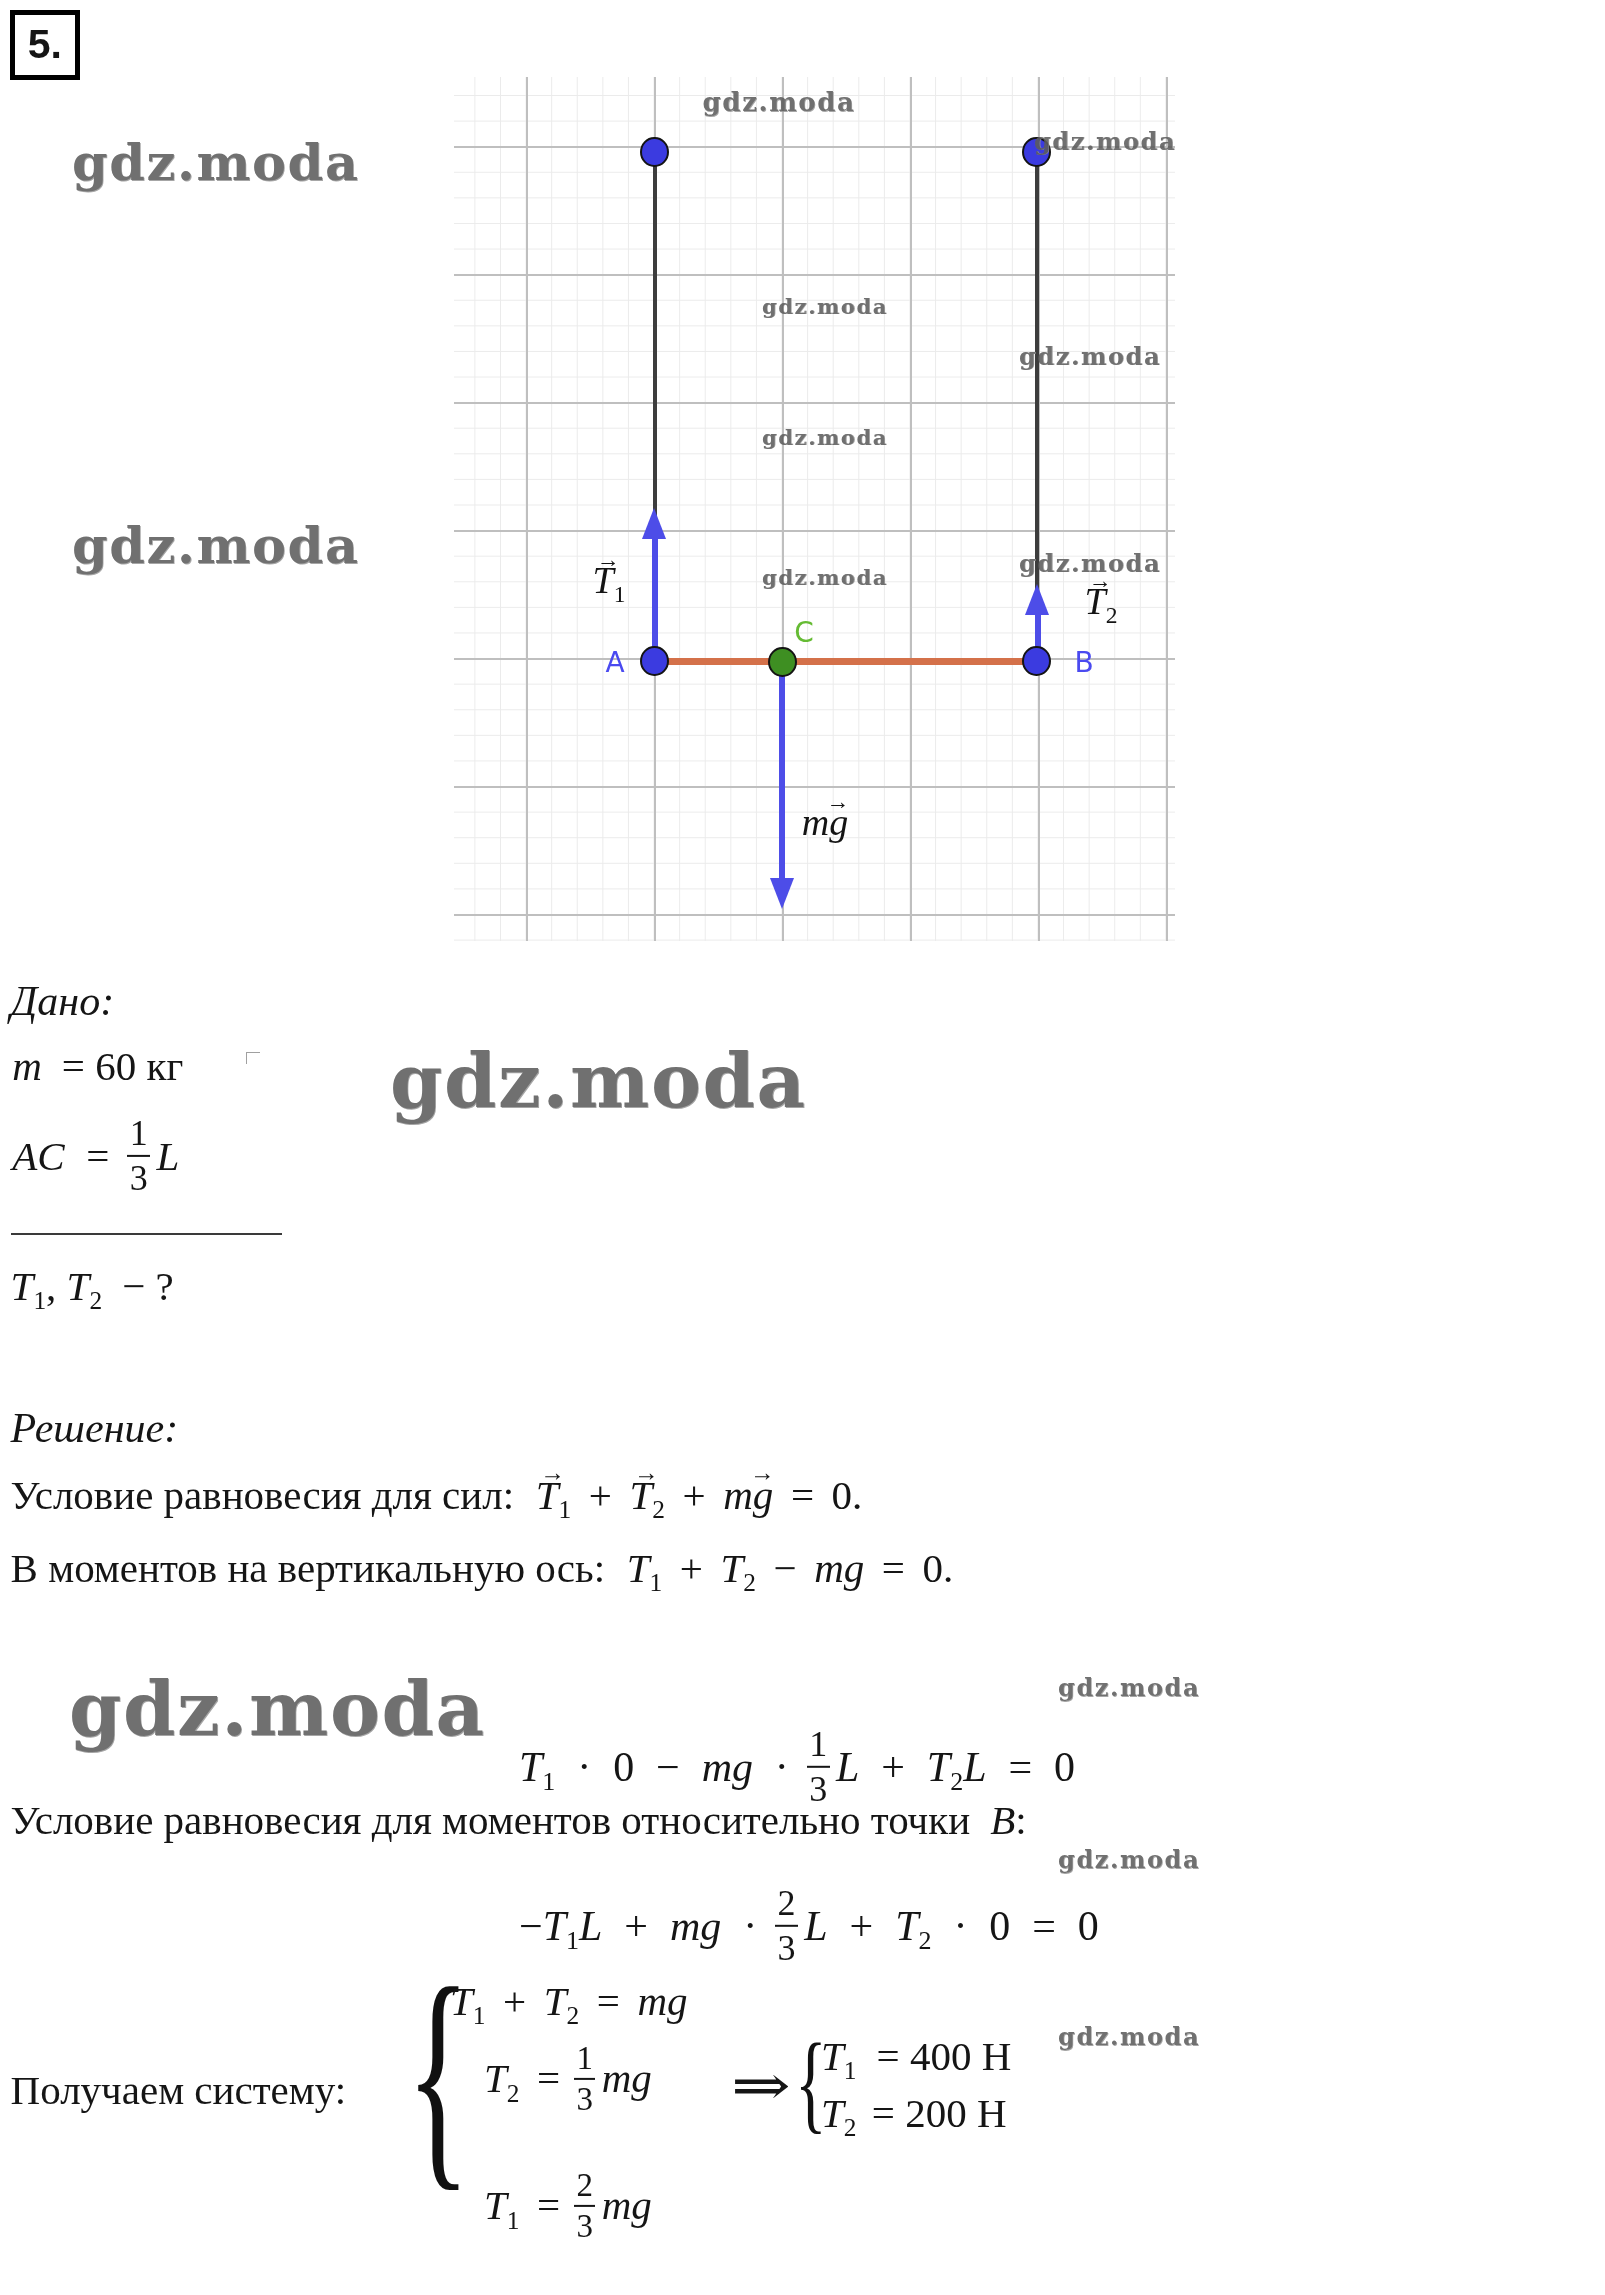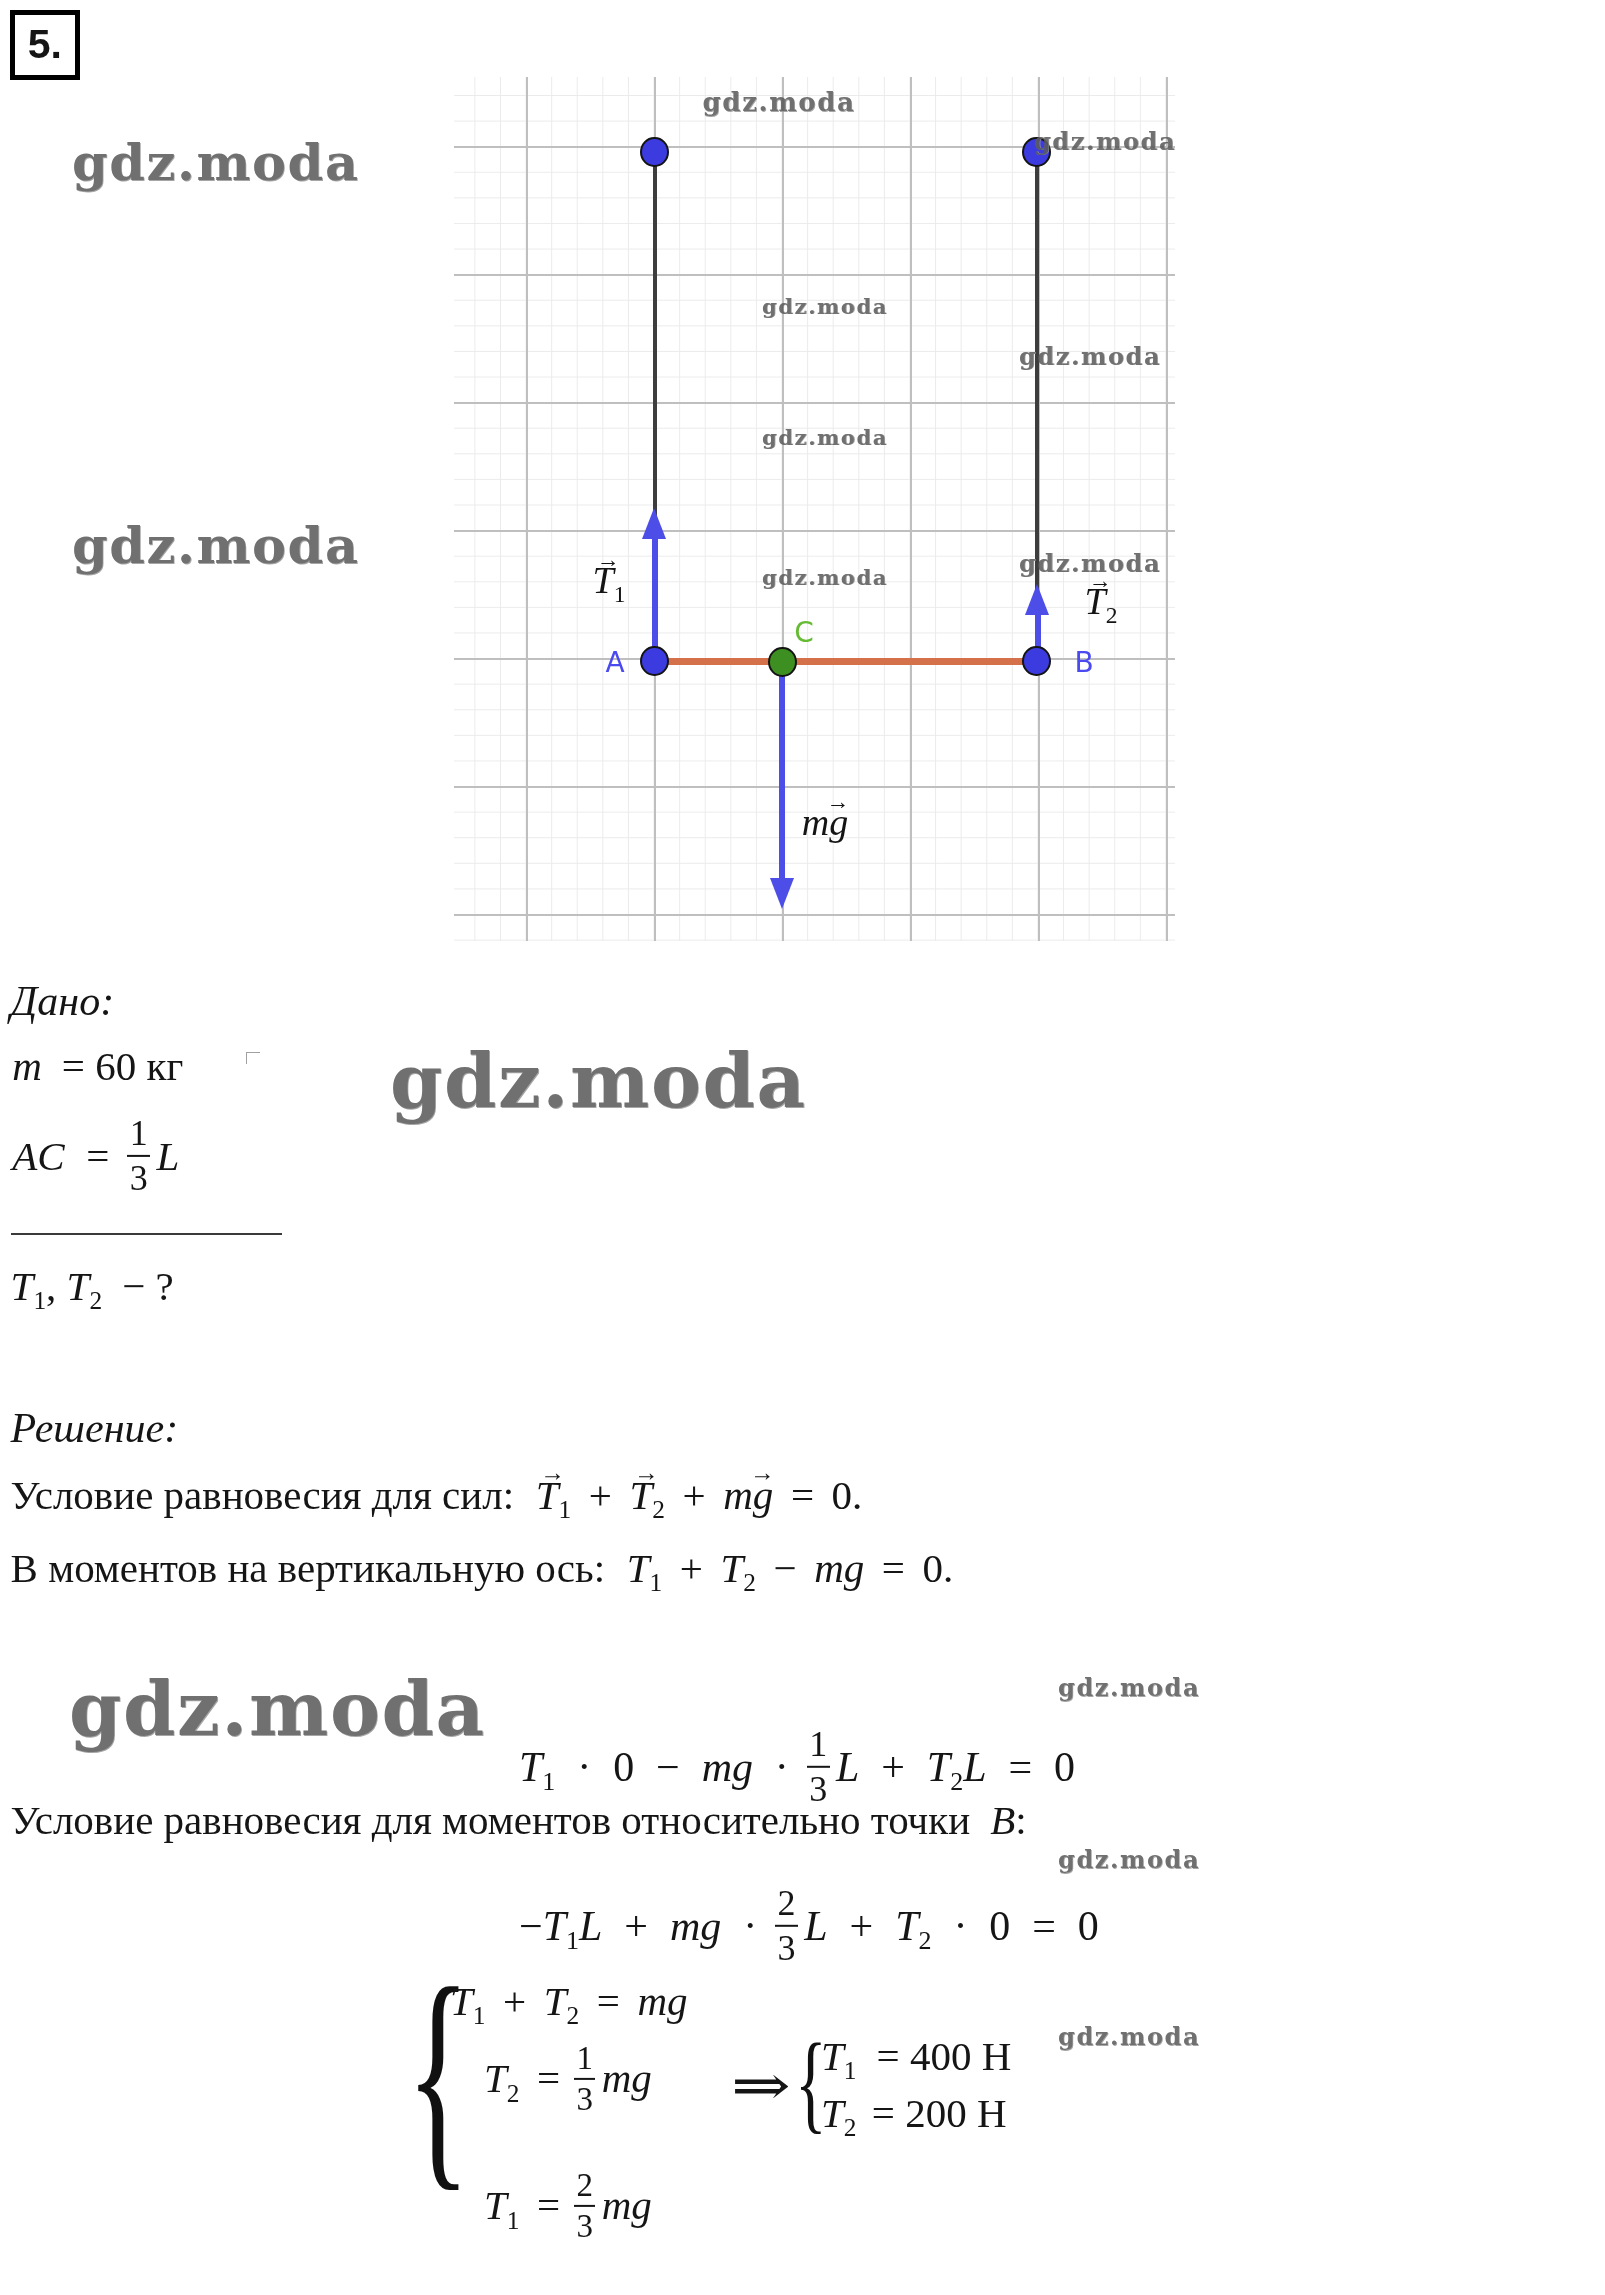--- a/index.html
+++ b/index.html
@@ -195,20 +195,21 @@
     <span class="it">mg</span>
     <span class="op">·</span><span class="frac"><span class="fn">2</span><span class="fb"></span><span class="fd">3</span></span><span class="it">L</span>
     <span class="op">+</span>
     <span class="it">T</span><sub class="s">2</sub>
     <span class="op">·</span>
     <span class="up">0</span>
     <span class="op">=</span>
     <span class="up">0</span>
   </div>
 
+  <div class="tline" style="left:10.6px;top:2066px;">Получаем систему:</div>
 
   <div class="brace" style="left:406px;top:1964px;font-size:245px;line-height:222px;transform:scale(0.55,1);transform-origin:left top;">{</div>
 
   <div class="tline" style="left:450px;top:1977px;">
     <span class="it">T</span><sub class="s">1</sub>
     <span class="opn">+</span>
     <span class="it">T</span><sub class="s">2</sub>
     <span class="opn">=</span>
     <span class="it">mg</span>
   </div>

